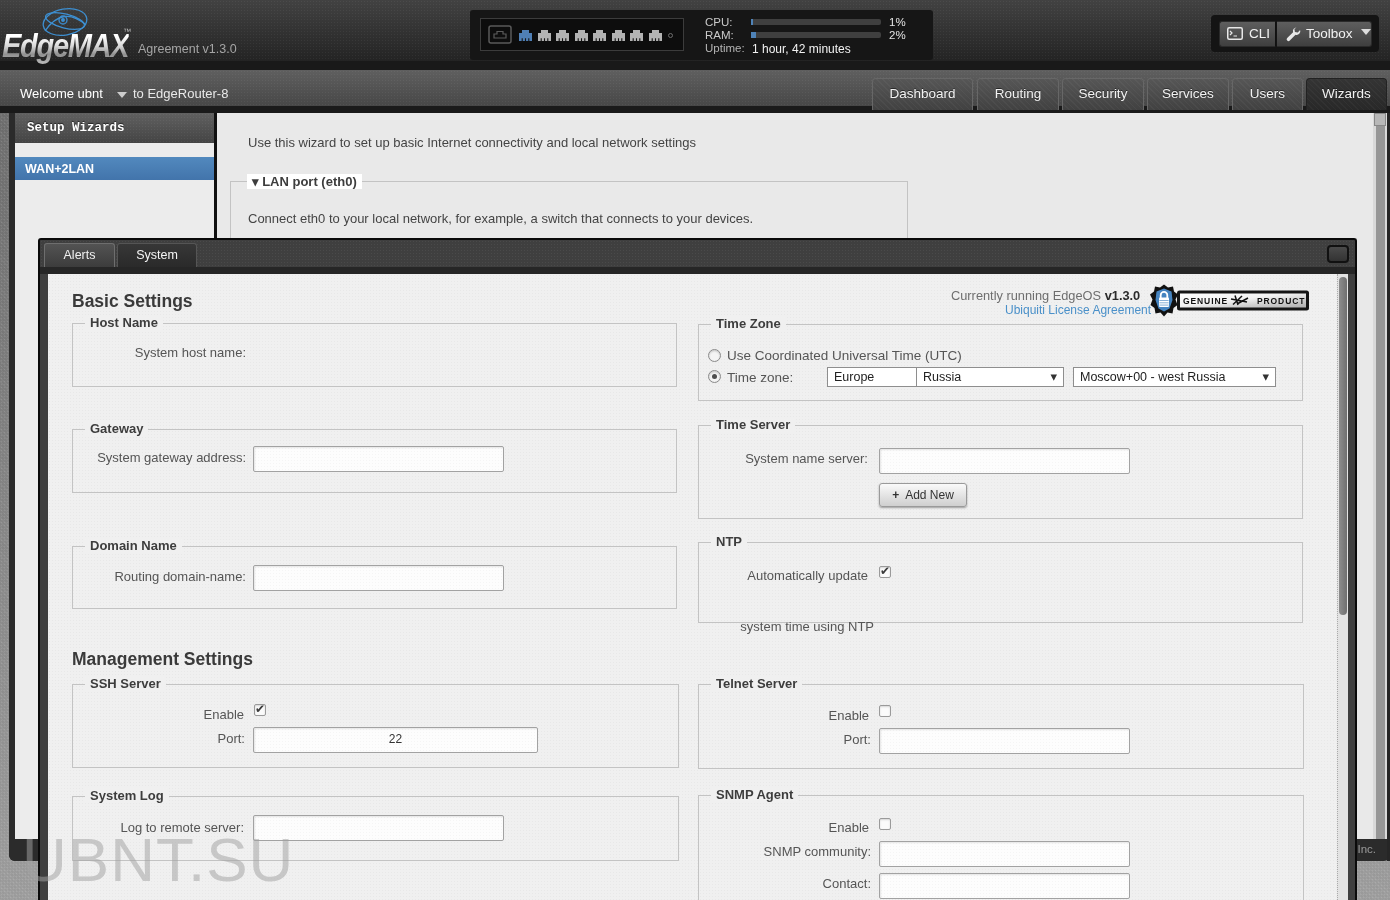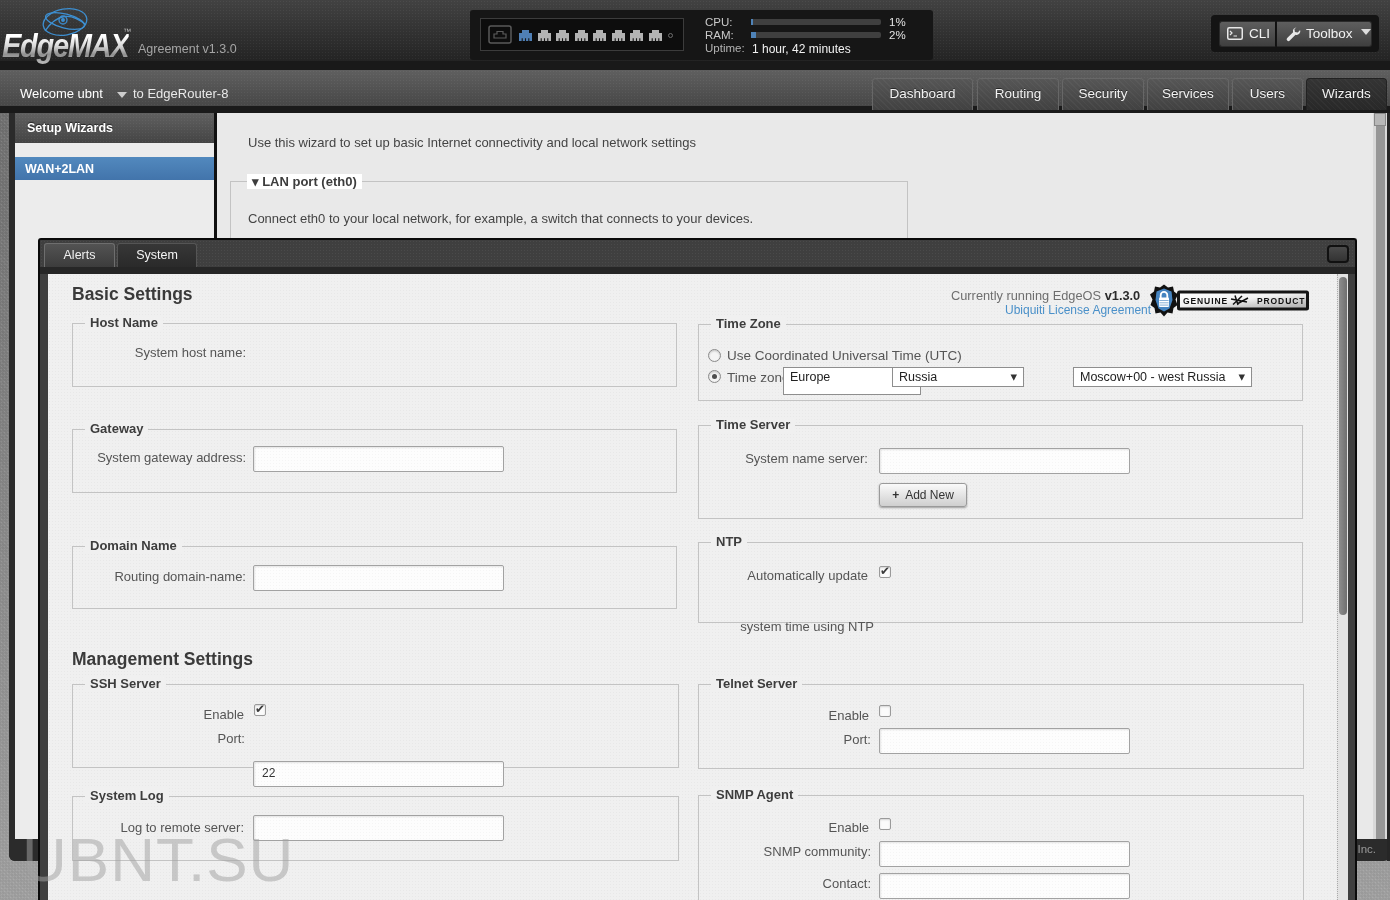--- a/index.html
+++ b/index.html
@@ -139,21 +139,21 @@
 <div class="abs" style="left:0;top:110px;width:1390px;height:3px;background:#1a1a1a;"></div>
 
 <div class="abs" style="left:0;top:113px;width:1390px;height:787px;background:linear-gradient(#6e6e6e,#9e9e9e);
  "></div>
 <div class="abs" style="left:0;top:113px;width:1390px;height:787px;background-image:radial-gradient(rgba(255,255,255,0.09) 0.6px, rgba(0,0,0,0) 0.7px),radial-gradient(rgba(0,0,0,0.09) 0.6px, rgba(0,0,0,0) 0.7px),repeating-linear-gradient(45deg, rgba(255,255,255,0.05) 0 1px, rgba(0,0,0,0) 1px 3px);background-size:3px 3px,3px 3px,100% 100%;background-position:0 0,1.5px 1.5px,0 0;"></div>
 
 <div class="abs" style="left:9px;top:113px;width:1381px;height:748px;background:#2b2b2b;border-radius:0 0 6px 6px;"></div>
 
 <div class="abs" style="left:15px;top:113px;width:199px;height:726px;background:#ececec;"></div>
 <div class="abs dots-d" style="left:15px;top:113px;width:199px;height:30px;background-color:#4e4e4e;background-image:radial-gradient(rgba(255,255,255,0.05) 0.7px, rgba(0,0,0,0) 0.8px),linear-gradient(#606060,#444444);background-size:3px 3px,100% 100%;"></div>
-<div class="abs" style="left:27px;top:121px;color:#fff;font-weight:bold;font-size:12.5px;text-shadow:0 -1px 1px #222;">Setup Wizards</div>
+<div class="abs" style="left:27px;top:121px;color:#fff;font-weight:bold;font-size:12.5px;text-shadow:0 -1px 1px #222;font-family:Liberation Mono, monospace;">Setup Wizards</div>
 <div class="abs" style="left:15px;top:157px;width:199px;height:23px;background:linear-gradient(#5289be,#4274ab);"></div>
 <div class="abs" style="left:25px;top:162px;color:#fff;font-weight:bold;font-size:12.5px;">WAN+2LAN</div>
 
 <div class="abs" style="left:214px;top:113px;width:3px;height:726px;background:#111;"></div>
 
 <div class="abs" style="left:217px;top:113px;width:1170px;height:726px;background:#e9e9e9;"></div>
 <div class="abs" style="left:248px;top:135px;color:#444;font-size:13px;">Use this wizard to set up basic Internet connectivity and local network settings</div>
 <div class="abs" style="left:230px;top:181px;width:678px;height:120px;border:1px solid #c3c3c3;"></div>
 <div class="abs" style="left:247px;top:174px;background:#ffffff;padding:0 5px;font-weight:bold;font-size:13px;color:#3d3d3d;">▾ LAN port (eth0)</div>
 <div class="abs" style="left:248px;top:211px;color:#444;font-size:13px;">Connect eth0 to your local network, for example, a switch that connects to your devices.</div>
@@ -178,21 +178,21 @@
 
 <div class="abs" style="left:40px;top:267px;width:1315px;height:7px;background:#262626;"></div>
 
 <div class="abs" style="left:48px;top:274px;width:1300px;height:626px;background:#f0f0f0;"></div>
 <div class="abs dots-l" style="left:48px;top:274px;width:1300px;height:626px;"></div>
 
 <div class="abs" style="left:1337px;top:274px;width:11px;height:626px;background:#e3e3e3;border-left:1px dotted #aaa;"></div>
 <div class="abs" style="left:1339px;top:277px;width:8px;height:338px;background:linear-gradient(90deg,#8d8d8d,#6f6f6f);border-radius:4px;"></div>
 <div class="abs" style="left:48px;top:274px;width:1290px;height:626px;overflow:hidden;">
     <div class="abs" style="left:-48px;top:-274px;width:1390px;height:900px;">
-      <h1 class="sect" style="left:72px;top:284px;">Basic Settings</h1>
+      <h1 class="sect" style="left:72px;top:291px;">Basic Settings</h1>
       <div class="abs" style="left:951px;top:288px;color:#6e6e6e;font-size:12.8px;white-space:nowrap;">Currently running EdgeOS <b style="color:#2b2b2b">v1.3.0</b></div>
       <div class="abs" style="left:1005px;top:303px;color:#4a90c9;font-size:12px;">Ubiquiti License Agreement</div>
       <svg class="abs" style="left:1148px;top:284px;" width="168" height="36" viewBox="0 0 168 36">
   <defs>
           <linearGradient id="gsilver" x1="0" y1="0" x2="1" y2="1">
     <stop offset="0" stop-color="#ffffff"></stop>
             <stop offset="0.45" stop-color="#f2f2f2"></stop>
             <stop offset="0.7" stop-color="#cfcfcf"></stop>
             <stop offset="1" stop-color="#b0b0b0"></stop>
   </linearGradient>
@@ -216,23 +216,23 @@
 </svg>
       <div class="fs" style="left:72px;top:323px;width:605px;height:64px;"></div>
       <div class="lg" style="left:85px;top:315px;">Host Name</div>
       <div class="lbl" style="left:46px;top:345px;width:200px;">System host name:</div>
       <div class="fs" style="left:698px;top:324px;width:605px;height:77px;"></div>
       <div class="lg" style="left:711px;top:316px;">Time Zone</div>
       <div class="rad" style="left:708px;top:349px;"></div>
       <div class="abs" style="left:727px;top:348px;font-size:13.5px;color:#555;">Use Coordinated Universal Time (UTC)</div>
       <div class="rad on" style="left:708px;top:370px;"></div>
       <div class="abs" style="left:727px;top:370px;font-size:13.5px;color:#555;">Time zone:</div>
-      <div class="sel" style="left:783px;top:367px;width:138px;height:28px;line-height:18px;">Europe</div>
-      <div class="sel" style="left:892px;top:367px;width:132px;height:20px;line-height:18px;">Russia</div>
-      <div class="sel" style="left:1073px;top:367px;width:179px;height:20px;line-height:18px;">Moscow+00 - west Russia</div>
+      <div class="sel" style="left:827px;top:367px;width:138px;height:20px;line-height:18px;">Europe</div>
+      <div class="sel" style="left:916px;top:367px;width:148px;height:20px;line-height:18px;">Russia</div>
+      <div class="sel" style="left:1073px;top:367px;width:203px;height:20px;line-height:18px;">Moscow+00 - west Russia</div>
       <div class="fs" style="left:72px;top:429px;width:605px;height:64px;"></div>
       <div class="lg" style="left:85px;top:421px;">Gateway</div>
       <div class="lbl" style="left:46px;top:450px;width:200px;">System gateway address:</div>
       <div class="inp" style="left:253px;top:446px;width:251px;height:26px;"></div>
       <div class="fs" style="left:698px;top:425px;width:605px;height:94px;"></div>
       <div class="lg" style="left:711px;top:417px;">Time Server</div>
       <div class="lbl" style="left:668px;top:451px;width:200px;">System name server:</div>
       <div class="inp" style="left:879px;top:448px;width:251px;height:26px;"></div>
       <div class="btn" style="left:879px;top:483px;width:88px;height:24px;line-height:22px;"><b>+</b>&nbsp; Add New</div>
       <div class="fs" style="left:72px;top:546px;width:605px;height:63px;"></div>
@@ -243,21 +243,21 @@
       <div class="lg" style="left:711px;top:534px;">NTP</div>
       <div class="lbl" style="left:668px;top:568px;width:200px;">Automatically update</div>
       <div class="lbl" style="left:672px;top:591px;width:202px;margin-top:28px;">system time using NTP</div>
       <div class="cb on" style="left:879px;top:566px;"></div>
       <h1 class="sect" style="left:72px;top:649px;">Management Settings</h1>
       <div class="fs" style="left:72px;top:684px;width:607px;height:84px;"></div>
       <div class="lg" style="left:85px;top:676px;">SSH Server</div>
       <div class="lbl" style="left:44px;top:707px;width:200px;">Enable</div>
       <div class="cb on" style="left:254px;top:704px;"></div>
       <div class="lbl" style="left:45px;top:731px;width:200px;">Port:</div>
-      <div class="inp" style="left:253px;top:761px;width:251px;height:26px;">22</div>
+      <div class="inp" style="left:253px;top:727px;width:285px;height:26px;text-align:center;">22</div>
       <div class="fs" style="left:698px;top:684px;width:606px;height:85px;"></div>
       <div class="lg" style="left:711px;top:676px;">Telnet Server</div>
       <div class="lbl" style="left:669px;top:708px;width:200px;">Enable</div>
       <div class="cb" style="left:879px;top:705px;"></div>
       <div class="lbl" style="left:671px;top:732px;width:200px;">Port:</div>
       <div class="inp" style="left:879px;top:728px;width:251px;height:26px;"></div>
       <div class="fs" style="left:72px;top:796px;width:607px;height:65px;"></div>
       <div class="lg" style="left:85px;top:788px;">System Log</div>
       <div class="lbl" style="left:44px;top:820px;width:200px;">Log to remote server:</div>
       <div class="inp" style="left:253px;top:815px;width:251px;height:26px;"></div>

